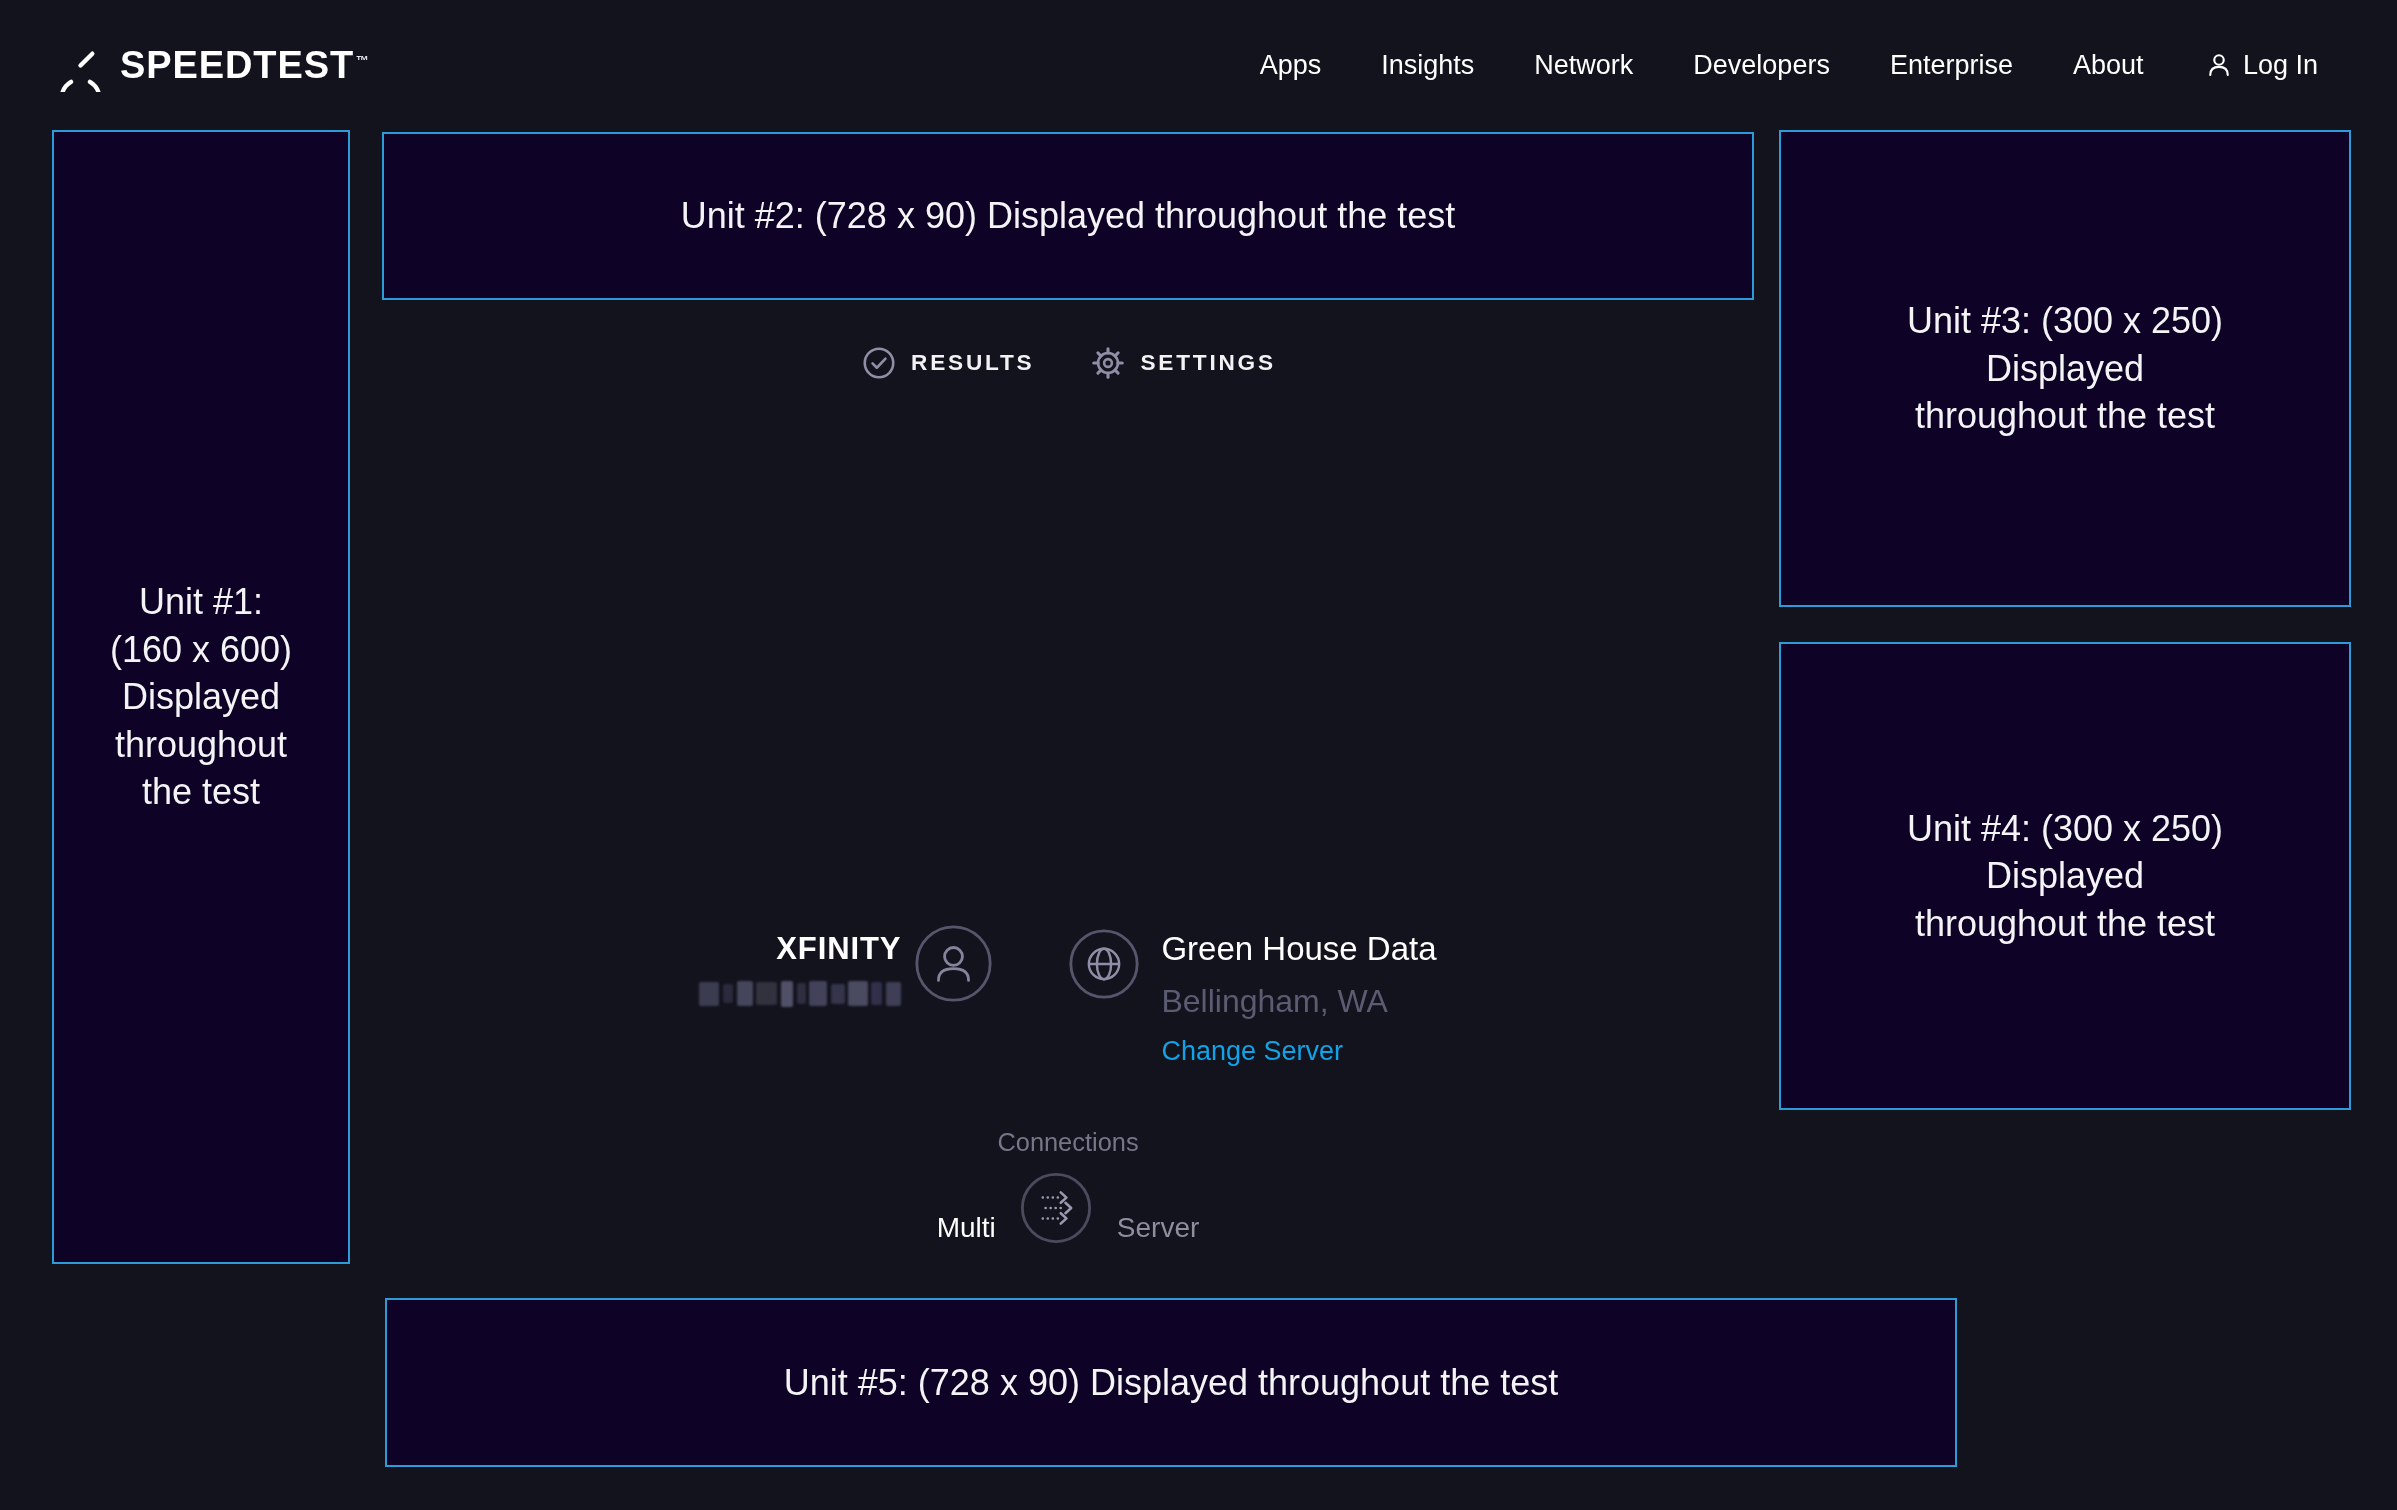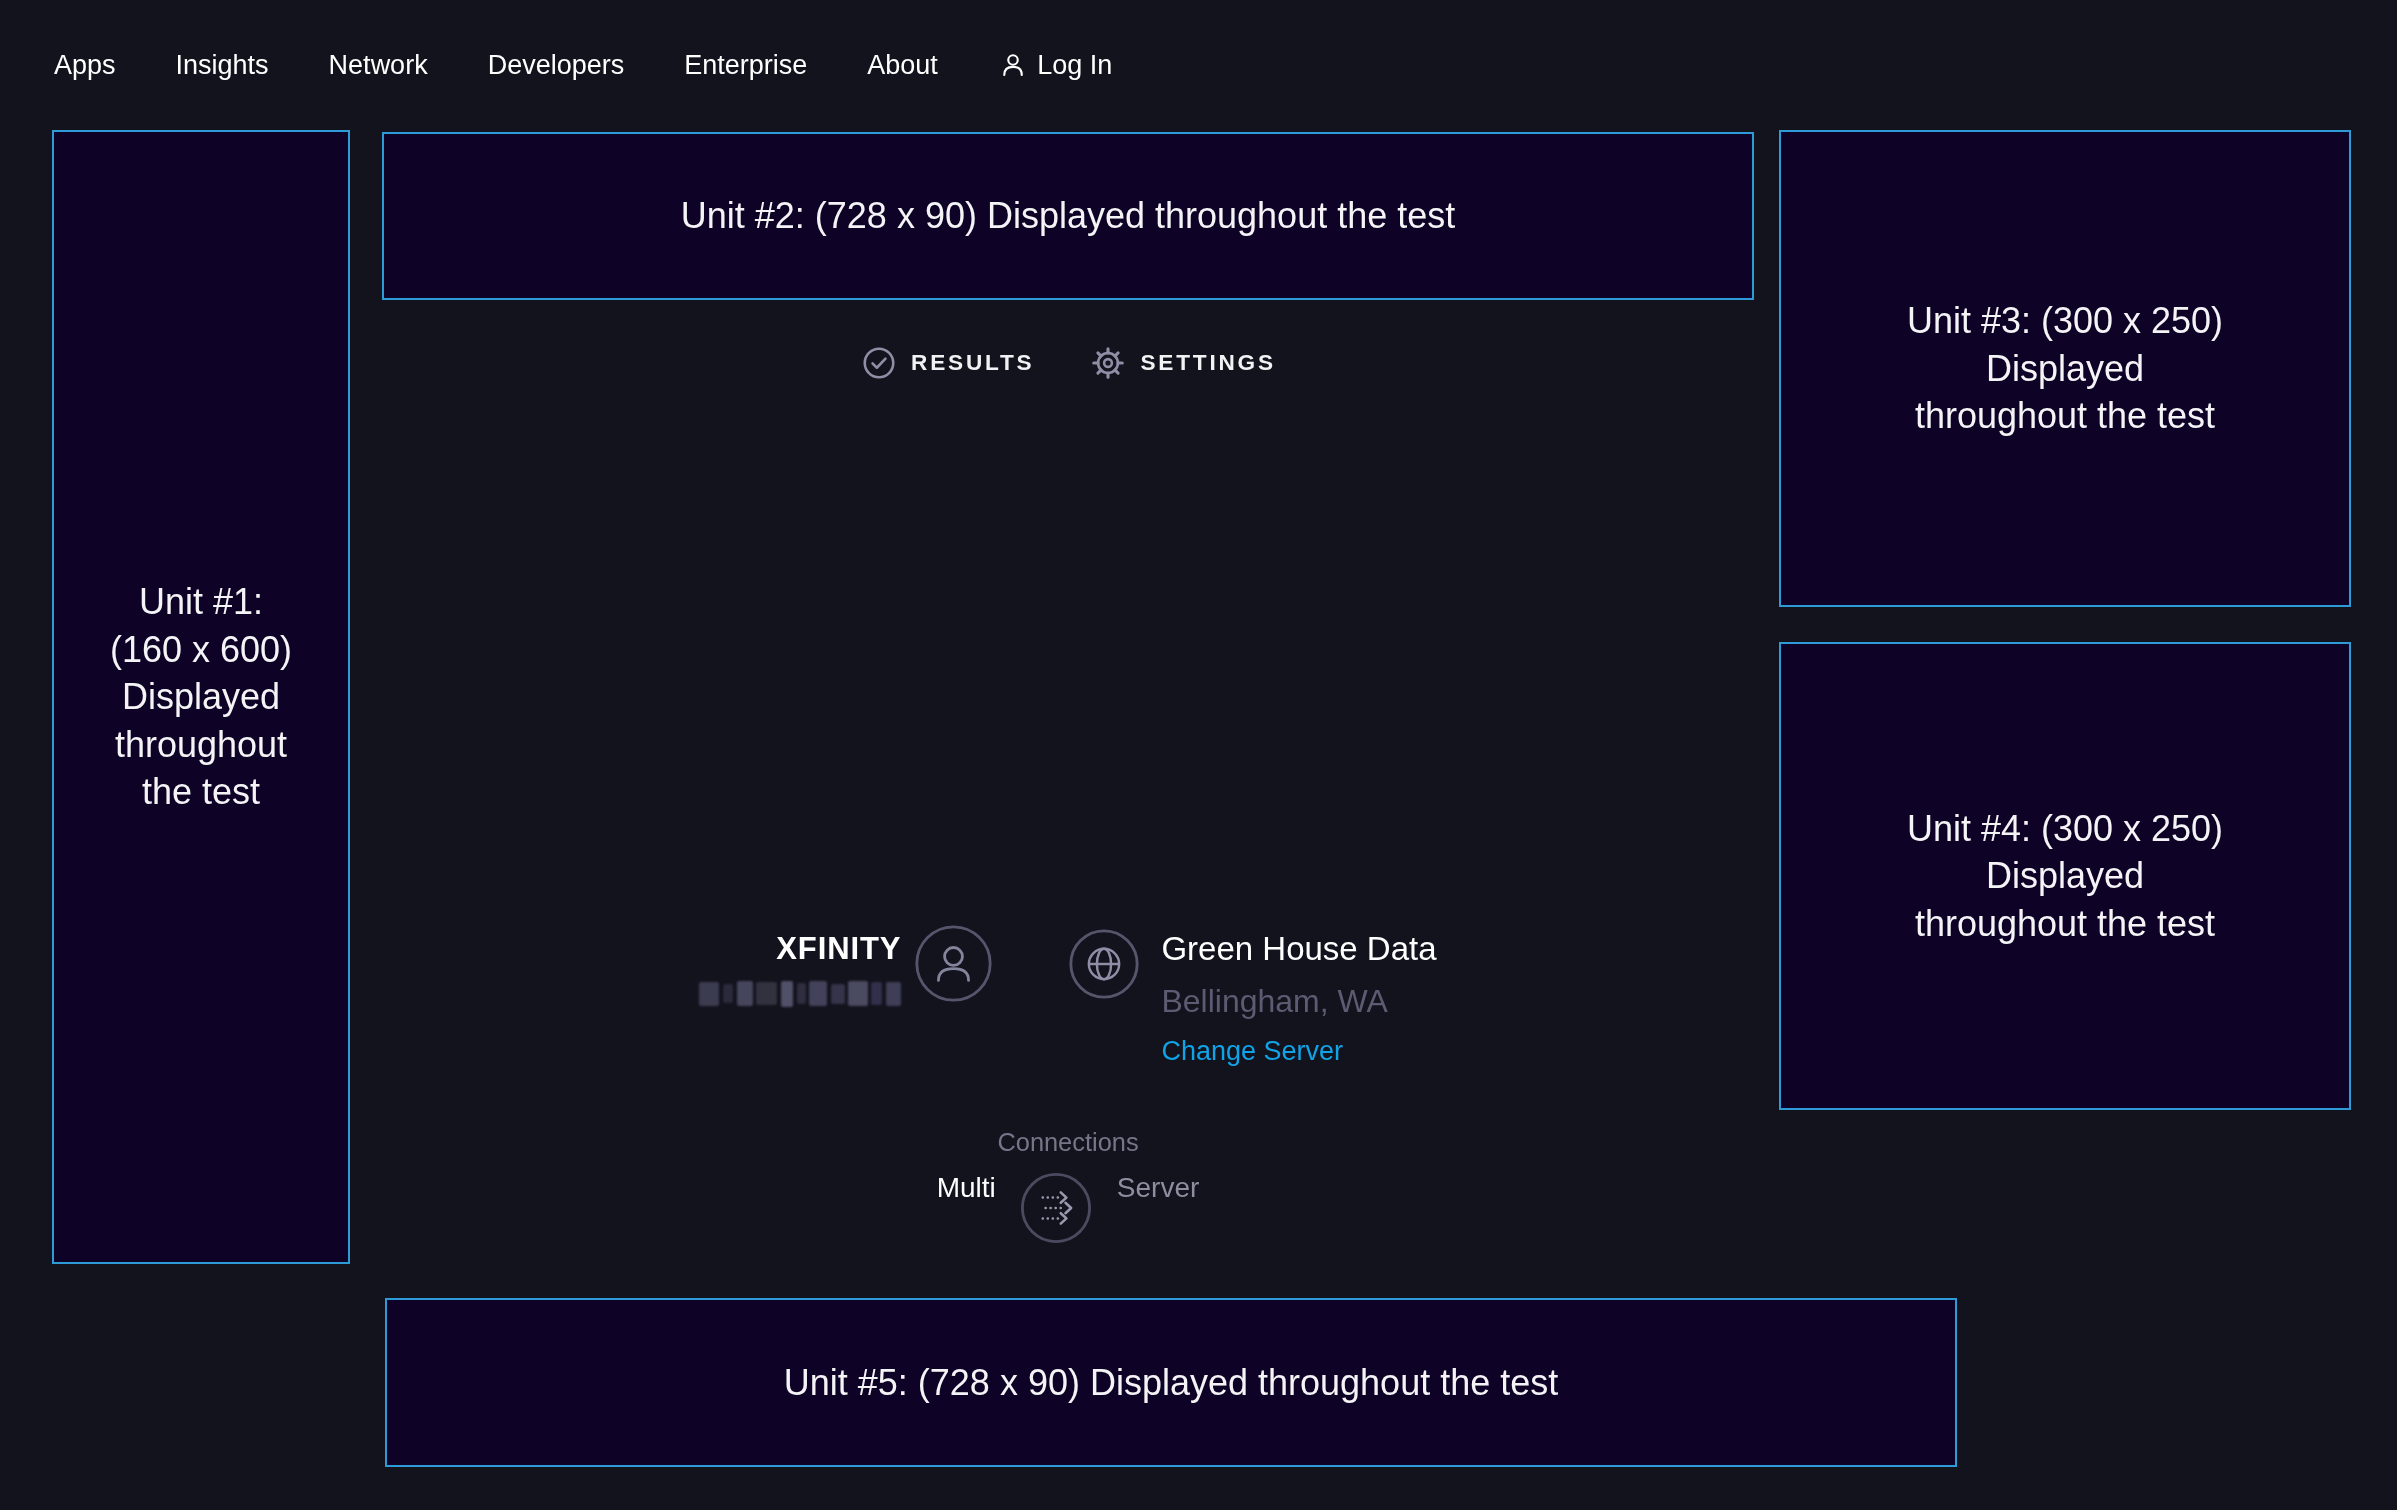--- a/index.html
+++ b/index.html
@@ -80,34 +80,43 @@
   .server-change { font-size: 27px; line-height: 34px; margin-top: 16px; color: #11a3e8; cursor: pointer; }
   .globe-wrap { margin-top: 3.8px; }
 
   
   .conn-label {
     position: absolute; top: 1126px; left: 0; width: 100%;
     text-align: center; font-size: 25.4px; line-height: 32px; color: #76768a;
   }
   .conn-row {
     position: absolute; top: 1172px; left: 0; width: 100%; height: 72px;
-    display: flex; justify-content: center; align-items: flex-start; gap: 24.5px;
+    display: flex; justify-content: center; align-items: flex-end; gap: 24.5px;
   }
   .conn-multi  { font-size: 28px; color: #fff; cursor: pointer; }
   .conn-single { font-size: 28px; color: #8e8ea0; cursor: pointer; }
   .conn-toggle { cursor: pointer; }
 
   svg { display: block; }
 </style>
 </head>
 <body>
 
 <div id="page">
 
   <div class="header">
+    <div class="logo">
+      <span>
+        <svg width="53" height="53" viewBox="0 0 56 56" fill="none">
+          <path d="M 18 45.32 A 20 20 0 1 0 38 45.32" stroke="#fff" stroke-width="4.6" stroke-linecap="round"></path>
+          <line x1="28" y1="28" x2="40.5" y2="15.5" stroke="#fff" stroke-width="4.6" stroke-linecap="round"></line>
+        </svg>
+      </span>
+      <span class="logo-text"><span>SPEEDTEST</span><span class="logo-mark">™</span></span>
+    </div>
     <div class="nav">
       <span class="nav-item">Apps</span>
       <span class="nav-item">Insights</span>
       <span class="nav-item">Network</span>
       <span class="nav-item">Developers</span>
       <span class="nav-item">Enterprise</span>
       <span class="nav-item">About</span>
       <span class="login">
         <span>
           <svg width="30" height="30" viewBox="0 0 24 24" fill="none" stroke="#fff" stroke-width="1.7" stroke-linecap="round">

